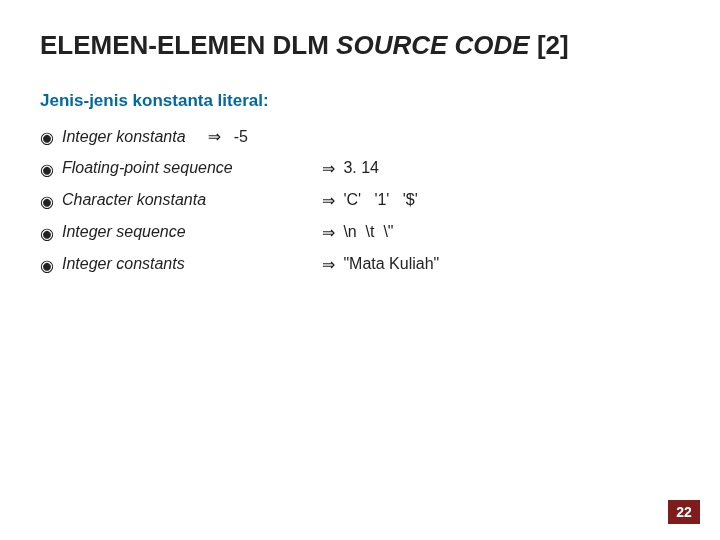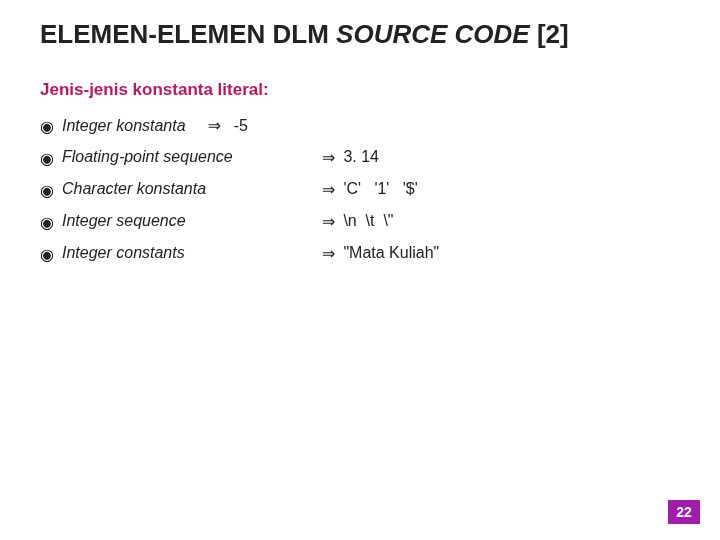--- a/index.html
+++ b/index.html
@@ -14,21 +14,21 @@
       background-color: #ffffff;
       font-family: Arial, sans-serif;
       overflow: hidden;
       position: relative;
     }
 
     .slide-container {
       width: 720px;
       height: 540px;
       background-color: #ffffff;
-      padding: 19px 40px;
+      padding: 30px 40px;
       position: relative;
     }
 
     .slide-title {
       font-size: 26px;
       font-weight: bold;
       color: #222222;
       line-height: 1.2;
       margin-bottom: 30px;
       font-family: Arial, sans-serif;
@@ -39,21 +39,21 @@
       font-weight: bold;
     }
 
     .content-section {
       margin-top: 10px;
     }
 
     .section-heading {
       font-size: 17px;
       font-weight: bold;
-      color: #be185d;
+      color: #0369a1;
       margin-bottom: 16px;
       font-family: Arial, sans-serif;
     }
 
     .list-item {
       display: flex;
       align-items: flex-start;
       margin-bottom: 12px;
       font-size: 16px;
       color: #222222;
@@ -90,21 +90,21 @@
 
     .item-right {
       font-style: normal;
       color: #222222;
     }
 
     .page-number {
       position: absolute;
       bottom: 16px;
       right: 20px;
-      background-color: #a21caf;
+      background-color: #7f1d1d;
       color: #ffffff;
       font-size: 14px;
       font-weight: bold;
       width: 32px;
       height: 24px;
       display: flex;
       align-items: center;
       justify-content: center;
       font-family: Arial, sans-serif;
     }

